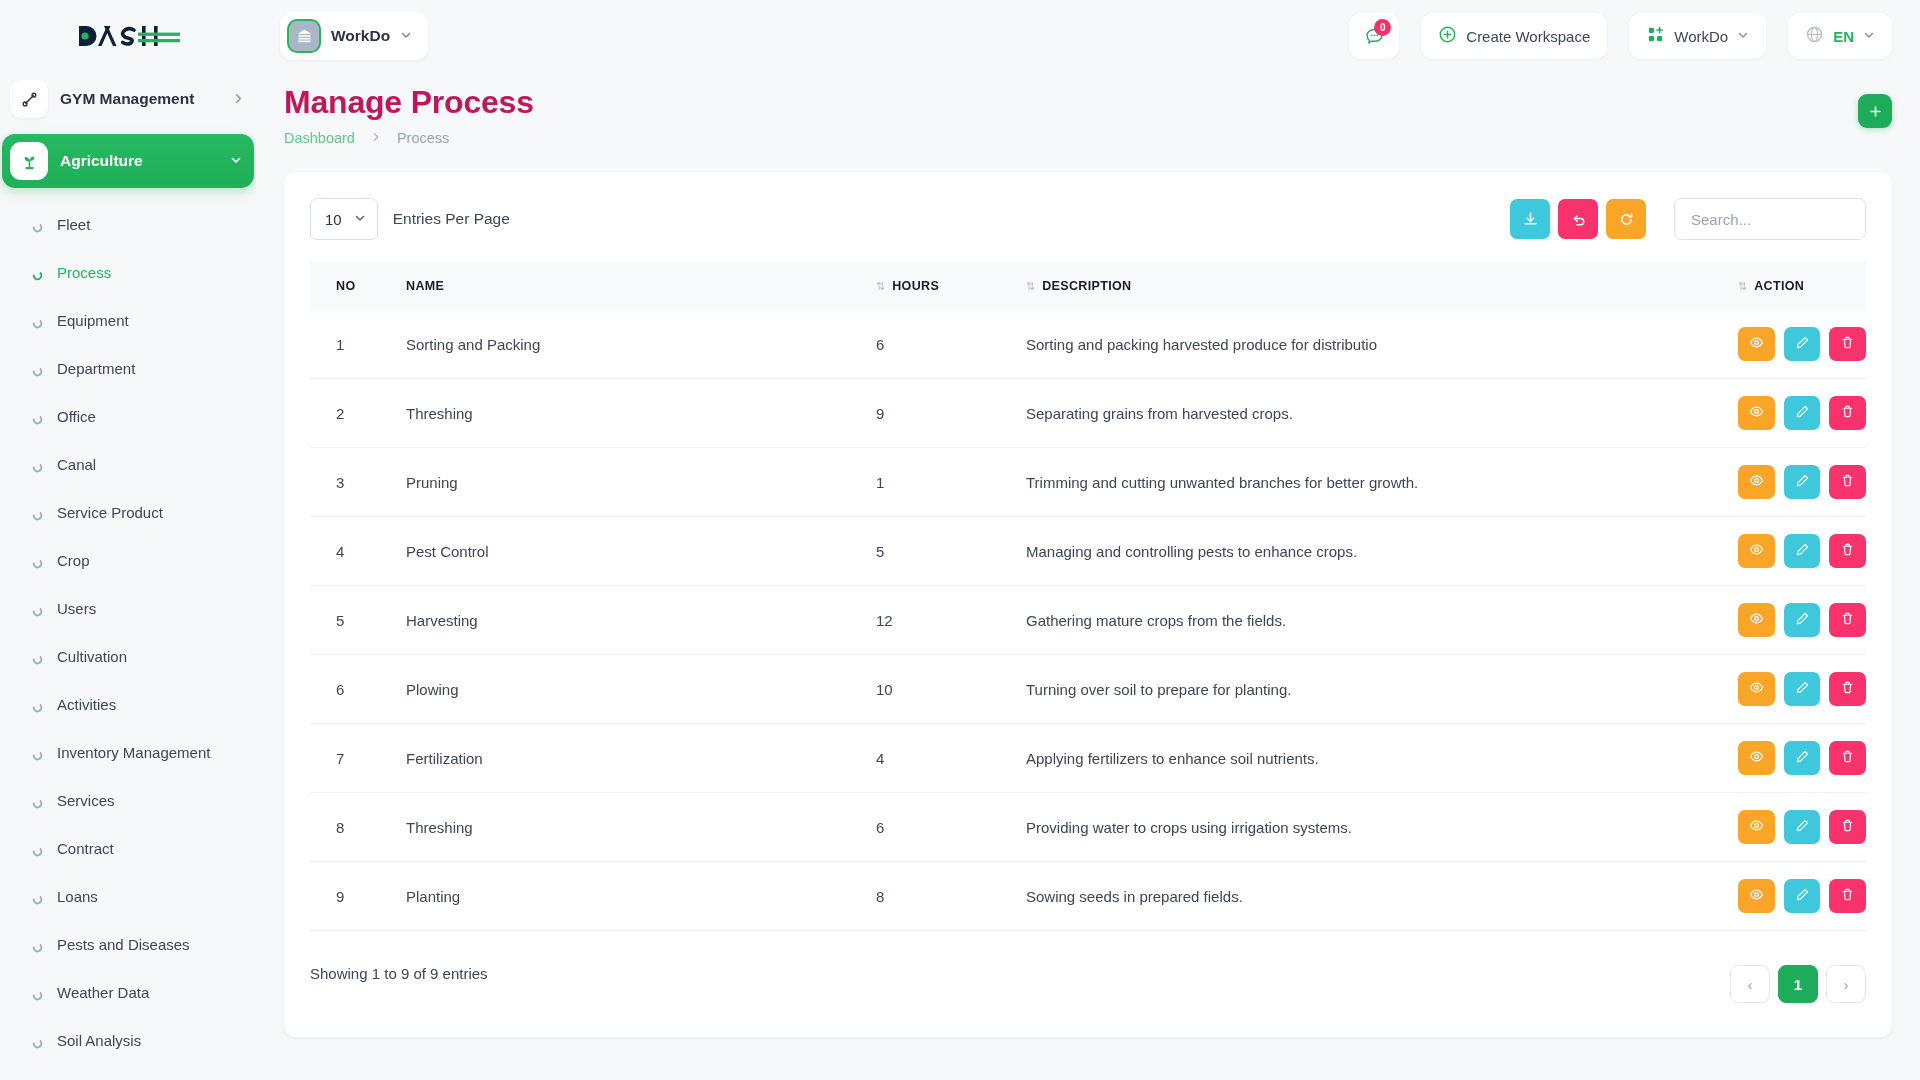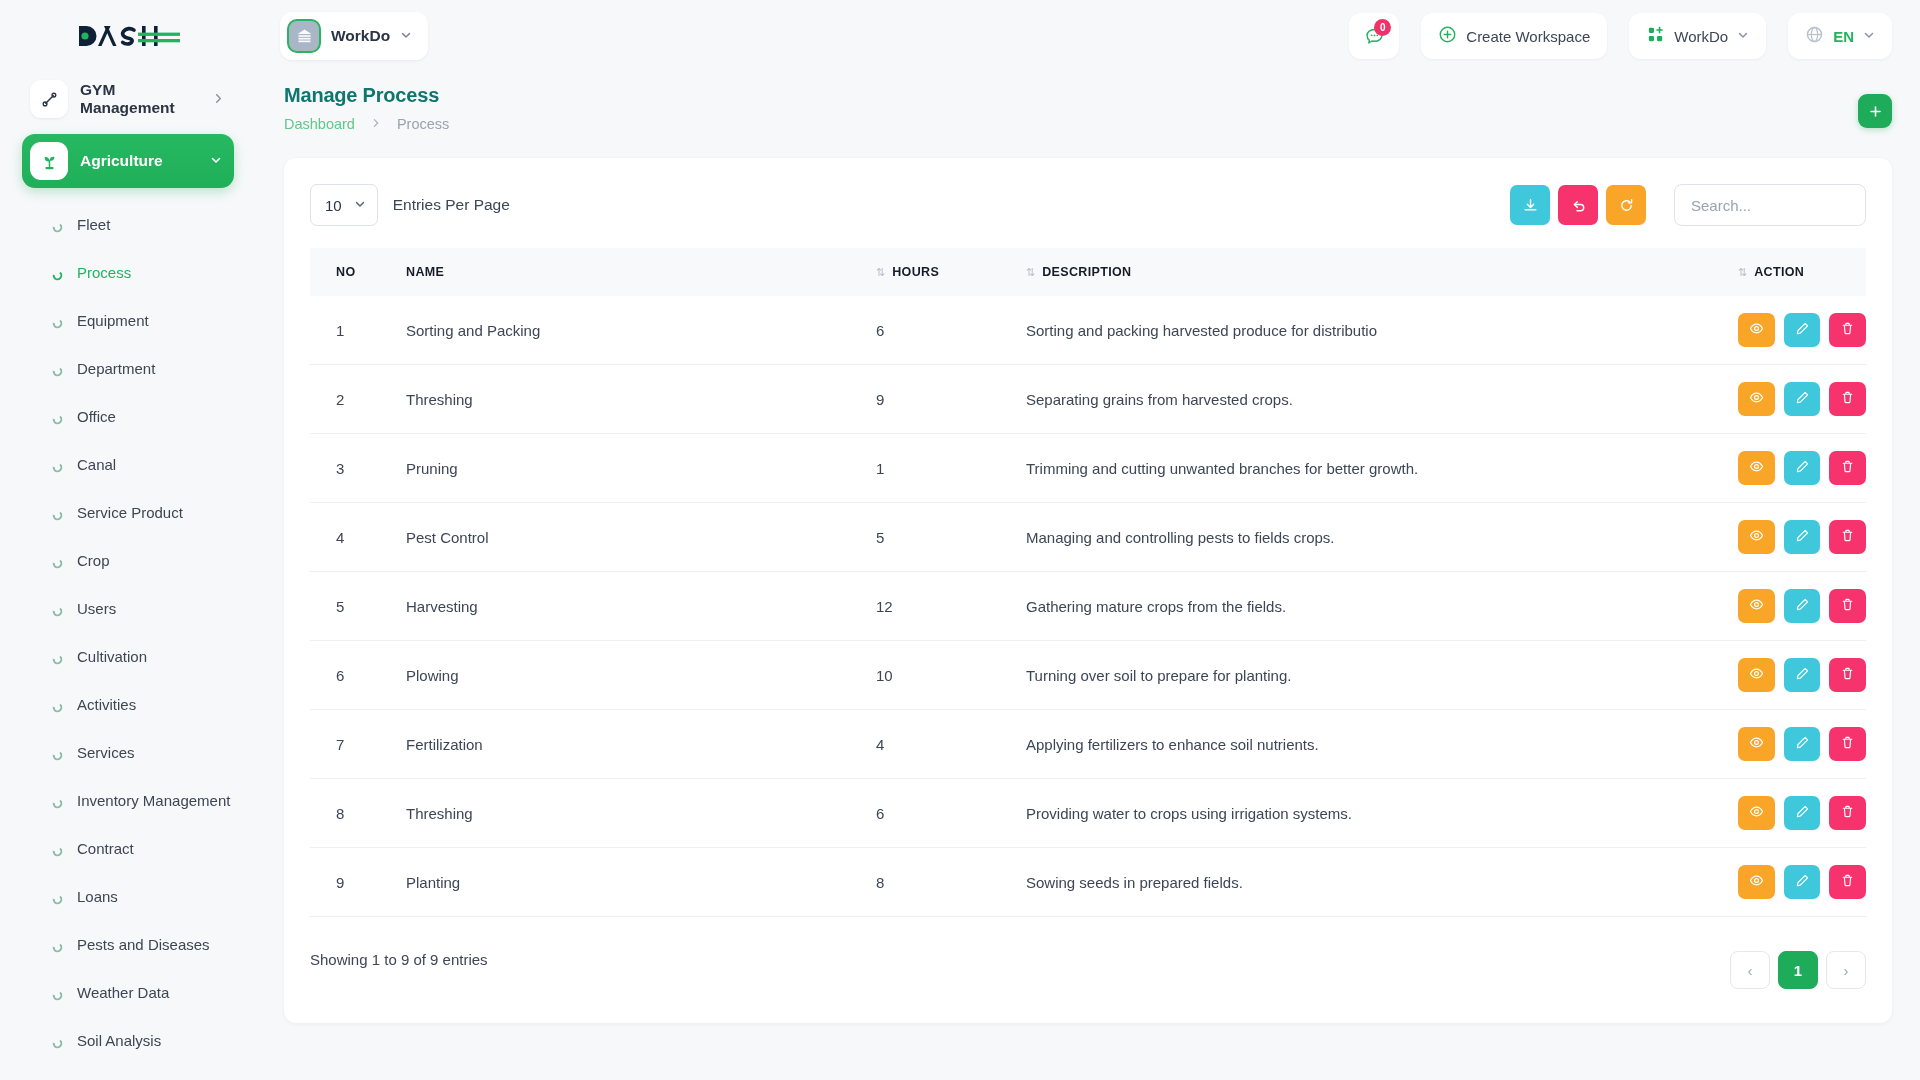--- a/index.html
+++ b/index.html
@@ -15,21 +15,21 @@
   .sidebar {
     width: 256px; height: 1080px; flex: 0 0 256px;
     background: #f7f8fa;
     position: relative;
     overflow: hidden;
   }
   .logo-wrap {
     height: 72px; display: flex; align-items: center; justify-content: center;
   }
   .logo { display: flex; align-items: center; }
-  .sb-section { padding: 0 22px; }
+  .sb-section { padding: 0 2px; }
   .sb-top {
     display: flex; align-items: center; gap: 12px;
     height: 54px; padding: 0 10px 0 8px; margin-bottom: 8px;
     border-radius: 12px; background: transparent; cursor: pointer;
   }
   .sb-top .sq {
     width: 38px; height: 38px; border-radius: 11px; background: #ffffff;
     display: flex; align-items: center; justify-content: center;
     box-shadow: 0 1px 3px rgba(16,24,40,.07);
     flex: 0 0 38px;
@@ -95,21 +95,21 @@
     background: #f0326a; color: #fff; font-size: 10px; font-weight: 700;
     min-width: 17px; height: 17px; border-radius: 9px;
     display: flex; align-items: center; justify-content: center; padding: 0 4px;
   }
   .pill .chev { color: #8a94a6; font-size: 13px; }
   .pill .en { color: #22b35f; font-weight: 700; font-size: 15px; }
 
   
   .pagehead { padding: 12px 28px 0 28px; display: flex; align-items: flex-start; }
   .pagehead .left { flex: 1 1 auto; }
-  .page-title { font-size: 20px; font-weight: 700; color: #0f766e; letter-spacing: -.2px; }
+  .page-title { font-size: 32px; font-weight: 700; color: #be185d; letter-spacing: -.2px; }
   .crumbs { margin-top: 9px; font-size: 14.5px; display: flex; align-items: center; gap: 16px; }
   .crumbs .c1 { color: #5ec98a; cursor: pointer; }
   .crumbs .sep { color: #aab2bf; font-size: 12px; }
   .crumbs .c2 { color: #9aa3b0; }
   .add-btn {
     width: 34px; height: 34px; border-radius: 9px; background: #1eab5a;
     display: flex; align-items: center; justify-content: center;
     cursor: pointer; border: none; box-shadow: 0 2px 6px rgba(30,171,90,.3);
     margin-top: 10px;
   }
@@ -309,27 +309,27 @@
           <div class="sub-item">
             <span class="dot"><svg width="11" height="11" viewBox="0 0 12 12">
                 <circle cx="6" cy="6" r="4.2" fill="none" stroke="#8fb9a2" stroke-width="2.1" stroke-dasharray="17 9" transform="rotate(-50 6 6)"></circle>
               </svg></span>
             <span>Activities</span>
           </div>
           <div class="sub-item">
             <span class="dot"><svg width="11" height="11" viewBox="0 0 12 12">
                 <circle cx="6" cy="6" r="4.2" fill="none" stroke="#8fb9a2" stroke-width="2.1" stroke-dasharray="17 9" transform="rotate(-50 6 6)"></circle>
               </svg></span>
+            <span>Inventory Management</span>
+          </div>
+          <div class="sub-item">
+            <span class="dot"><svg width="11" height="11" viewBox="0 0 12 12">
+                <circle cx="6" cy="6" r="4.2" fill="none" stroke="#8fb9a2" stroke-width="2.1" stroke-dasharray="17 9" transform="rotate(-50 6 6)"></circle>
+              </svg></span>
             <span>Services</span>
-          </div>
-          <div class="sub-item">
-            <span class="dot"><svg width="11" height="11" viewBox="0 0 12 12">
-                <circle cx="6" cy="6" r="4.2" fill="none" stroke="#8fb9a2" stroke-width="2.1" stroke-dasharray="17 9" transform="rotate(-50 6 6)"></circle>
-              </svg></span>
-            <span>Inventory Management</span>
           </div>
           <div class="sub-item">
             <span class="dot"><svg width="11" height="11" viewBox="0 0 12 12">
                 <circle cx="6" cy="6" r="4.2" fill="none" stroke="#8fb9a2" stroke-width="2.1" stroke-dasharray="17 9" transform="rotate(-50 6 6)"></circle>
               </svg></span>
             <span>Contract</span>
           </div>
           <div class="sub-item">
             <span class="dot"><svg width="11" height="11" viewBox="0 0 12 12">
                 <circle cx="6" cy="6" r="4.2" fill="none" stroke="#8fb9a2" stroke-width="2.1" stroke-dasharray="17 9" transform="rotate(-50 6 6)"></circle>
@@ -582,21 +582,21 @@
                         <path d="M5.3 5.1 L6 14.4 a.8 .8 0 0 0 .8 .7 h4.4 a.8 .8 0 0 0 .8 -.7 L12.7 5.1" fill="none" stroke="#fff" stroke-width="1.4" stroke-linejoin="round"></path>
                       </svg></span>
                   </button>
                 </div>
               </td>
             </tr>
             <tr>
               <td class="c-no">4</td>
               <td>Pest Control</td>
               <td>5</td>
-              <td>Managing and controlling pests to fields crops.</td>
+              <td>Managing and controlling pests to enhance crops.</td>
               <td>
                 <div class="acts">
                   <button class="abtn view">
                     <span><svg width="15" height="15" viewBox="0 0 18 18">
                         <path d="M1.8 9 C3.6 5.4 6.2 3.8 9 3.8 C11.8 3.8 14.4 5.4 16.2 9 C14.4 12.6 11.8 14.2 9 14.2 C6.2 14.2 3.6 12.6 1.8 9 Z" fill="none" stroke="#fff" stroke-width="1.4"></path>
                         <circle cx="9" cy="9" r="2.3" fill="none" stroke="#fff" stroke-width="1.4"></circle>
                       </svg></span>
                   </button>
                   <button class="abtn edit">
                     <span><svg width="15" height="15" viewBox="0 0 18 18">

